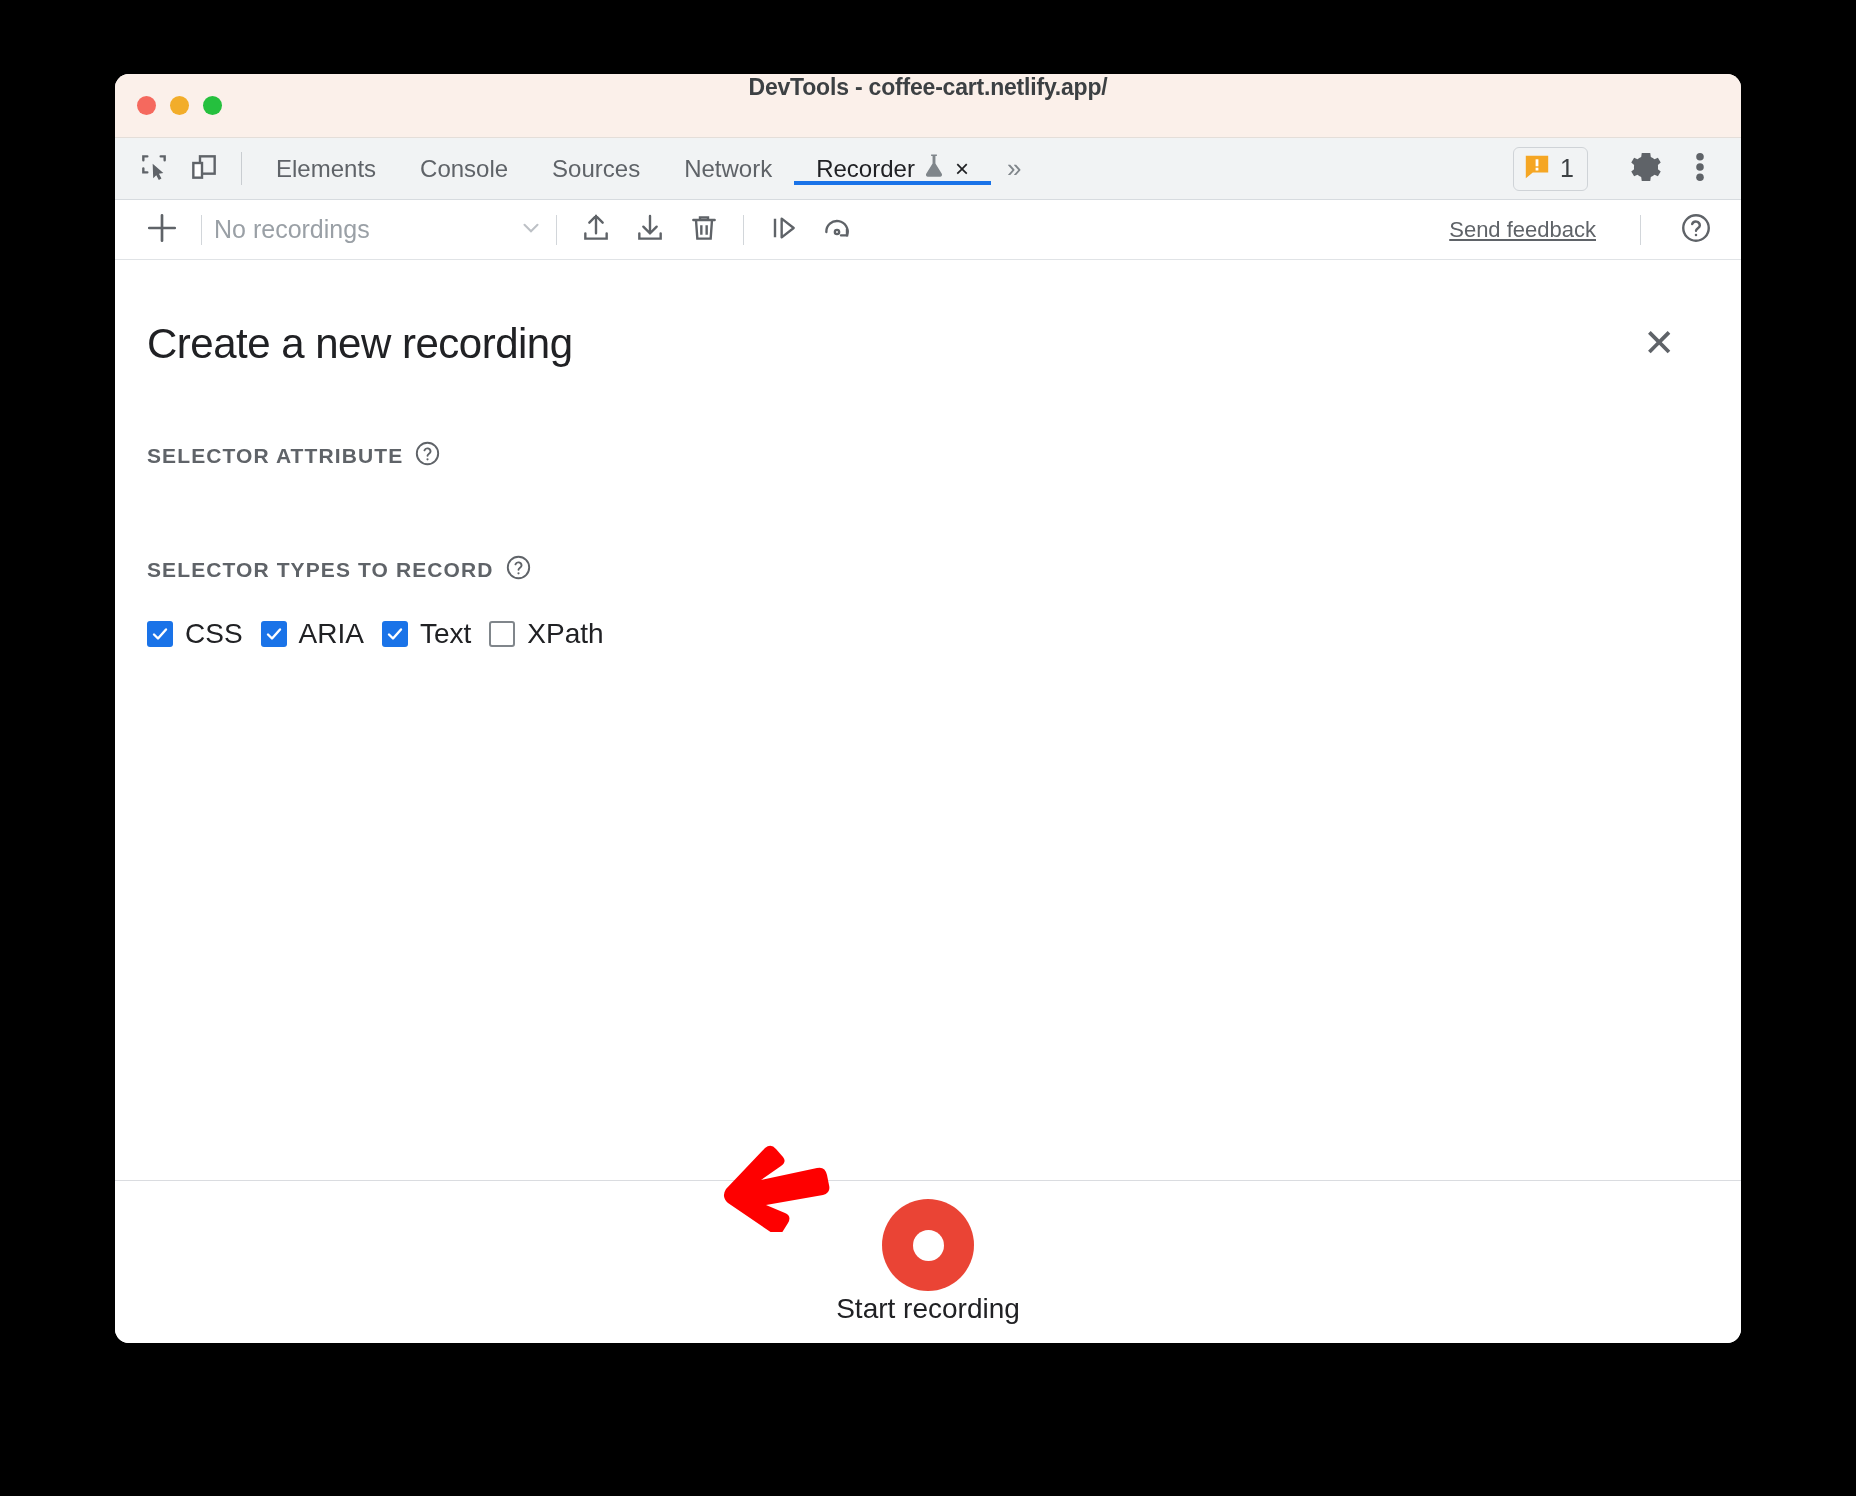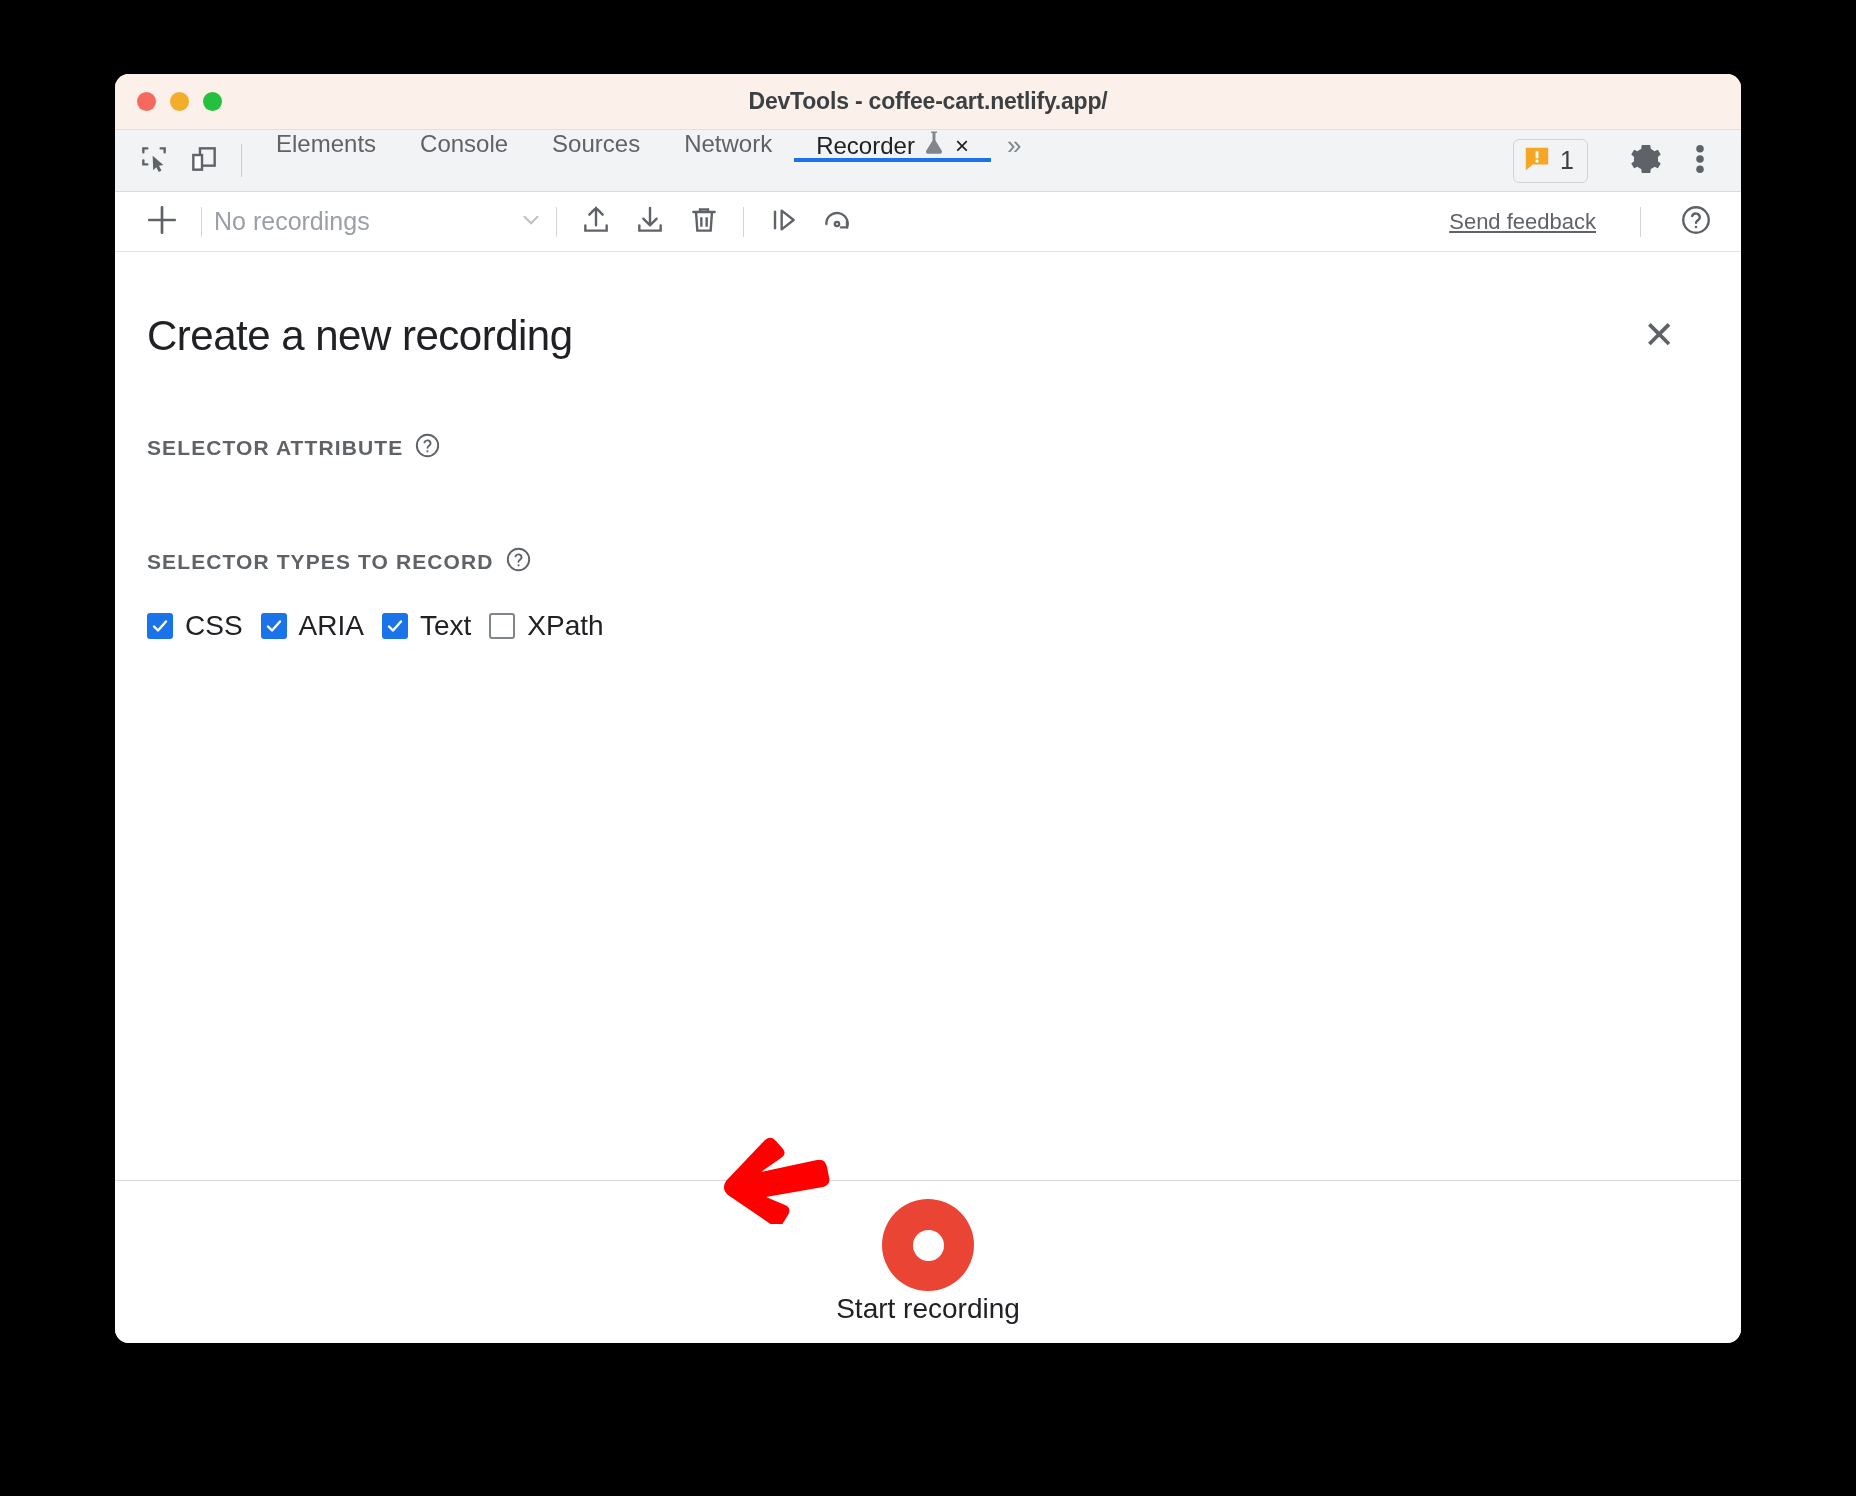--- a/index.html
+++ b/index.html
@@ -18,26 +18,25 @@
     background: #ffffff;
     border-radius: 14px;
     overflow: hidden;
     display: flex;
     flex-direction: column;
   }
 
   
   #titlebar {
     position: relative;
-    height: 56px;
+    height: 64px;
     background: #fbf0ea;
     border-bottom: 1px solid #e4ded9;
     flex: 0 0 auto;
     display: flex;
-    align-items: center;
   }
   #traffic-lights {
     position: absolute;
     left: 22px; top: 0; bottom: 0;
     display: flex; align-items: center; gap: 14px;
   }
   .tl { width: 19px; height: 19px; border-radius: 50%; }
   .tl.red    { background: #f5695e; }
   .tl.yellow { background: #f2ad2a; }
   .tl.green  { background: #25c03e; }
@@ -62,21 +61,21 @@
   }
   .tb-icon-btn {
     width: 50px;
     display: flex; align-items: center; justify-content: center;
     cursor: pointer;
   }
   .tb-sep {
     width: 1px; margin: 14px 12px;
     background: #c9cdd1;
   }
-  #tabs { display: flex; align-items: flex-start; }
+  #tabs { display: flex; align-items: center; }
   .tab {
     display: flex; align-items: center; gap: 8px;
     padding: 0 22px;
     font-size: 24px;
     color: #5f6368;
     cursor: pointer;
     position: relative;
     white-space: nowrap;
   }
   .tab.active { color: #202124; }

